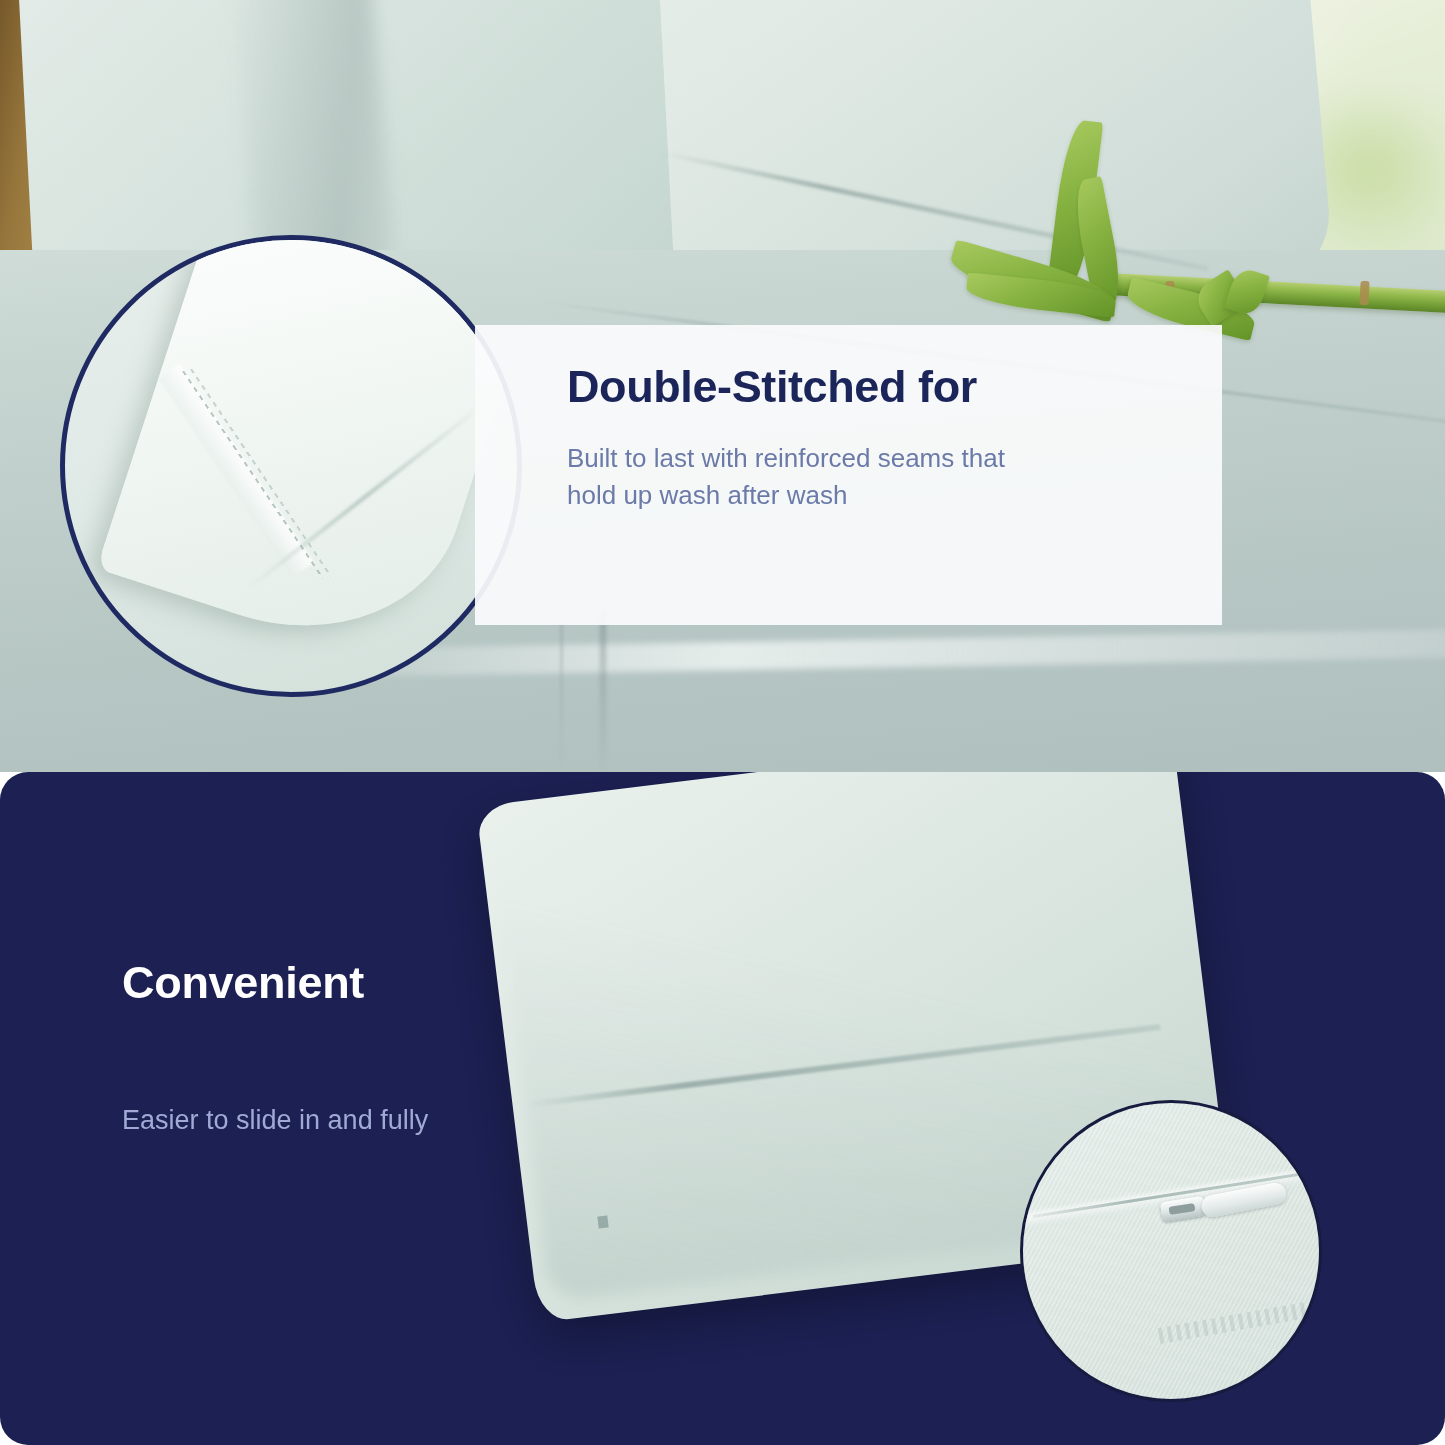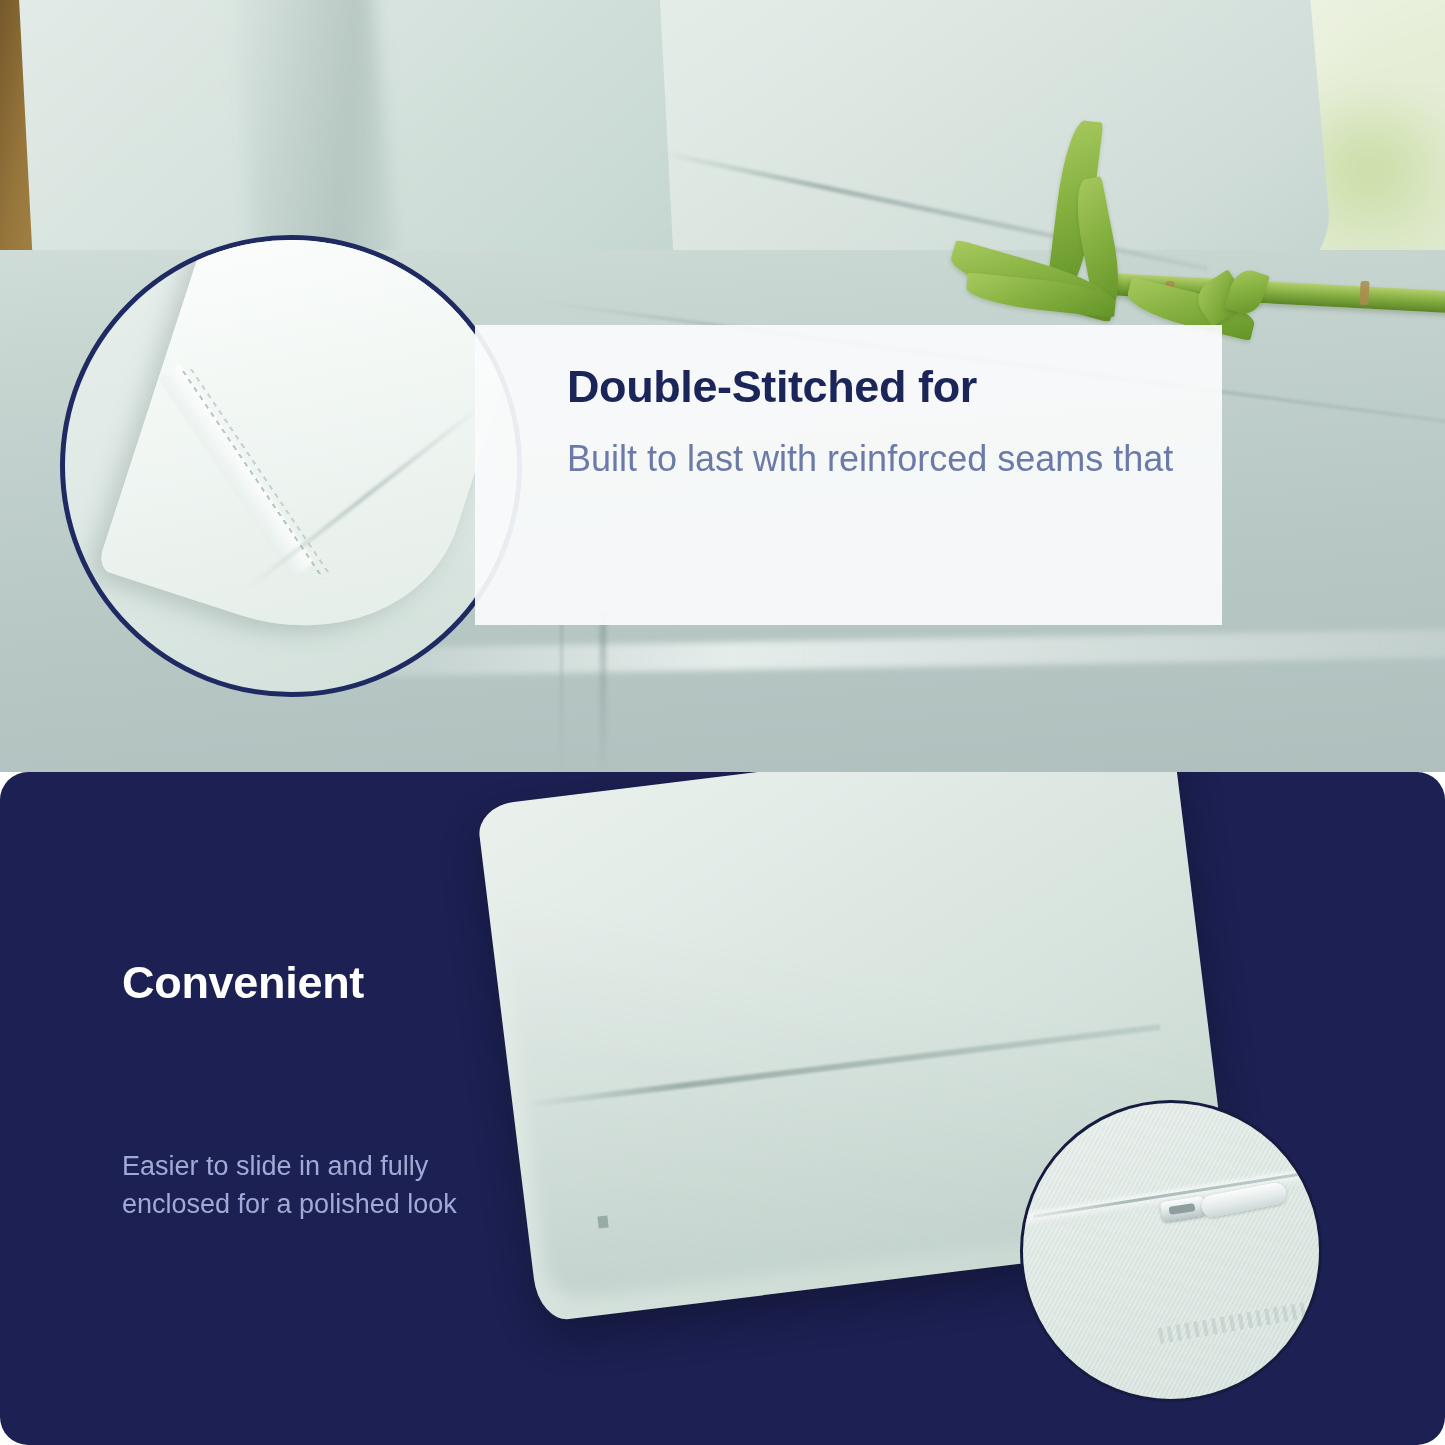--- a/index.html
+++ b/index.html
@@ -95,28 +95,28 @@
   .co-fold{position:absolute;left:150px;top:255px;width:300px;height:4px;
         background:linear-gradient(90deg,rgba(160,180,176,.0),rgba(150,172,168,.6),rgba(160,180,176,.0));
         transform:rotate(-38deg);filter:blur(1.5px);}
 
   
   .textcard{position:absolute;left:475px;top:325px;width:747px;height:300px;
         background:rgba(250,251,252,.93);}
   .tc-inner{position:absolute;left:92px;top:34px;width:640px;}
   .h1-top{margin:0;color:#1b2559;font-size:45px;line-height:55px;font-weight:bold;
         letter-spacing:-.4px;}
-  .sub-top{margin:26px 0 0 0;color:#6b7aa8;font-size:36px;line-height:37px;font-weight:normal;}
+  .sub-top{margin:26px 0 0 0;color:#6b7aa8;font-size:26px;line-height:37px;font-weight:normal;}
 
   
   .panel-bottom{position:absolute;left:0;top:772px;width:1445px;height:673px;
         background:#1c2052;overflow:hidden;border-radius:28px;}
   .bt-text{position:absolute;left:122px;top:185px;width:430px;}
   .h1-bot{margin:0;color:#ffffff;font-size:45px;line-height:52px;font-weight:bold;letter-spacing:-.3px;}
-  .sub-bot{margin:86px 0 0 0;color:#a0aad4;font-size:27px;line-height:38px;font-weight:normal;}
+  .sub-bot{margin:40px 0 0 0;color:#a0aad4;font-size:27px;line-height:38px;font-weight:normal;}
 
   
   .pillow-bot{position:absolute;left:505px;top:-10px;width:700px;height:520px;
         background:linear-gradient(155deg,#eaf1ed 0%,#dfe9e4 35%,#d2dfd9 72%,#c6d5cf 100%);
         border-radius:38px 30px 44px 30px/30px 40px 30px 44px;
         transform:rotate(-7deg);box-shadow:0 18px 40px rgba(0,0,0,.28);}
   .pb-hem{position:absolute;left:525px;top:330px;width:640px;height:6px;
         background:linear-gradient(90deg,rgba(150,170,166,.0),rgba(138,160,156,.75) 25%,rgba(150,172,168,.35));
         transform:rotate(-7deg);transform-origin:left center;filter:blur(1px);}
   .pb-shade{position:absolute;left:520px;top:60px;width:690px;height:430px;
@@ -195,40 +195,40 @@
       <div class="co-fold"></div>
     </div>
 
     <div class="textcard">
       <div class="tc-inner">
         <h1 class="h1-top">
           <span>Double-Stitched for</span><br>
         </h1>
         <p class="sub-top">
           <span>Built to last with reinforced seams that</span><br>
+          <span>hold up wash after wash</span>
         </p>
       </div>
     </div>
   </div>
 
   <div class="panel-bottom">
 
     <div class="pillow-bot"></div>
     <div class="pb-shade"></div>
     <div class="pb-hem"></div>
     <div class="pb-tag"></div>
 
     <div class="bt-text">
       <h1 class="h1-bot">
         <span>Convenient</span><br>
         <br>
       </h1>
       <p class="sub-bot">
         <span>Easier to slide in and fully</span><br>
-        <span>enclosed for a polished look</span>
       </p>
     </div>
   </div>
 
   <div class="callout-bot">
     <div class="cb-texture"></div>
     <div class="cb-fold"></div>
     <div class="cb-zipline"></div>
     <div class="cb-slider"></div>
     <div class="cb-slider-in"></div>

